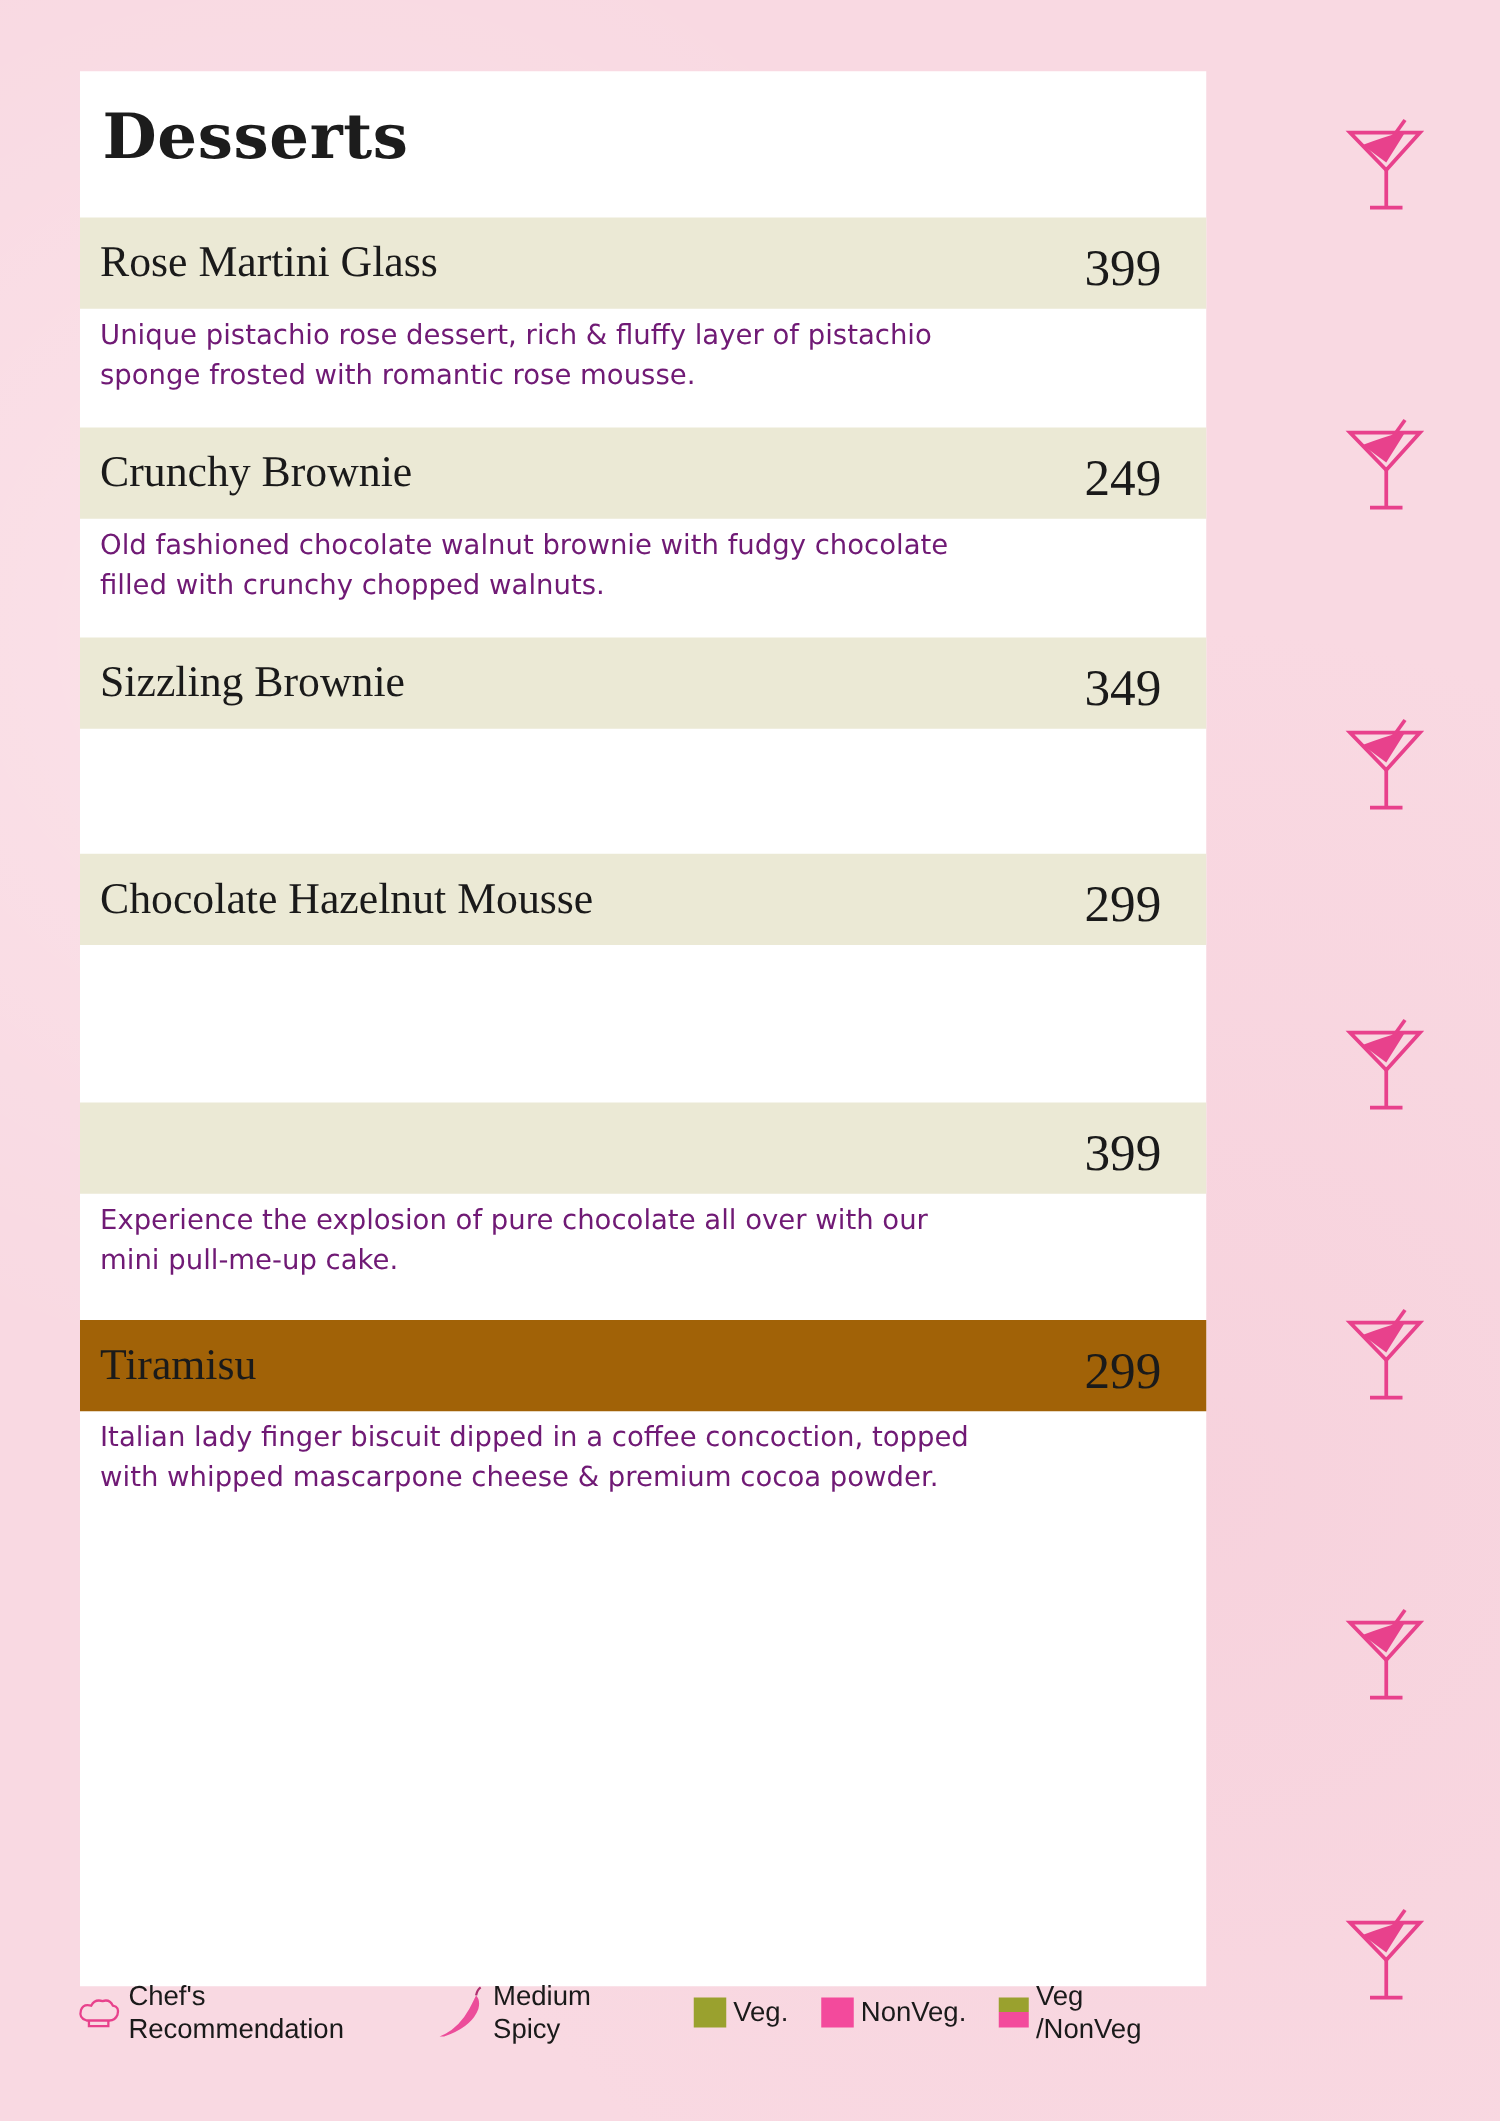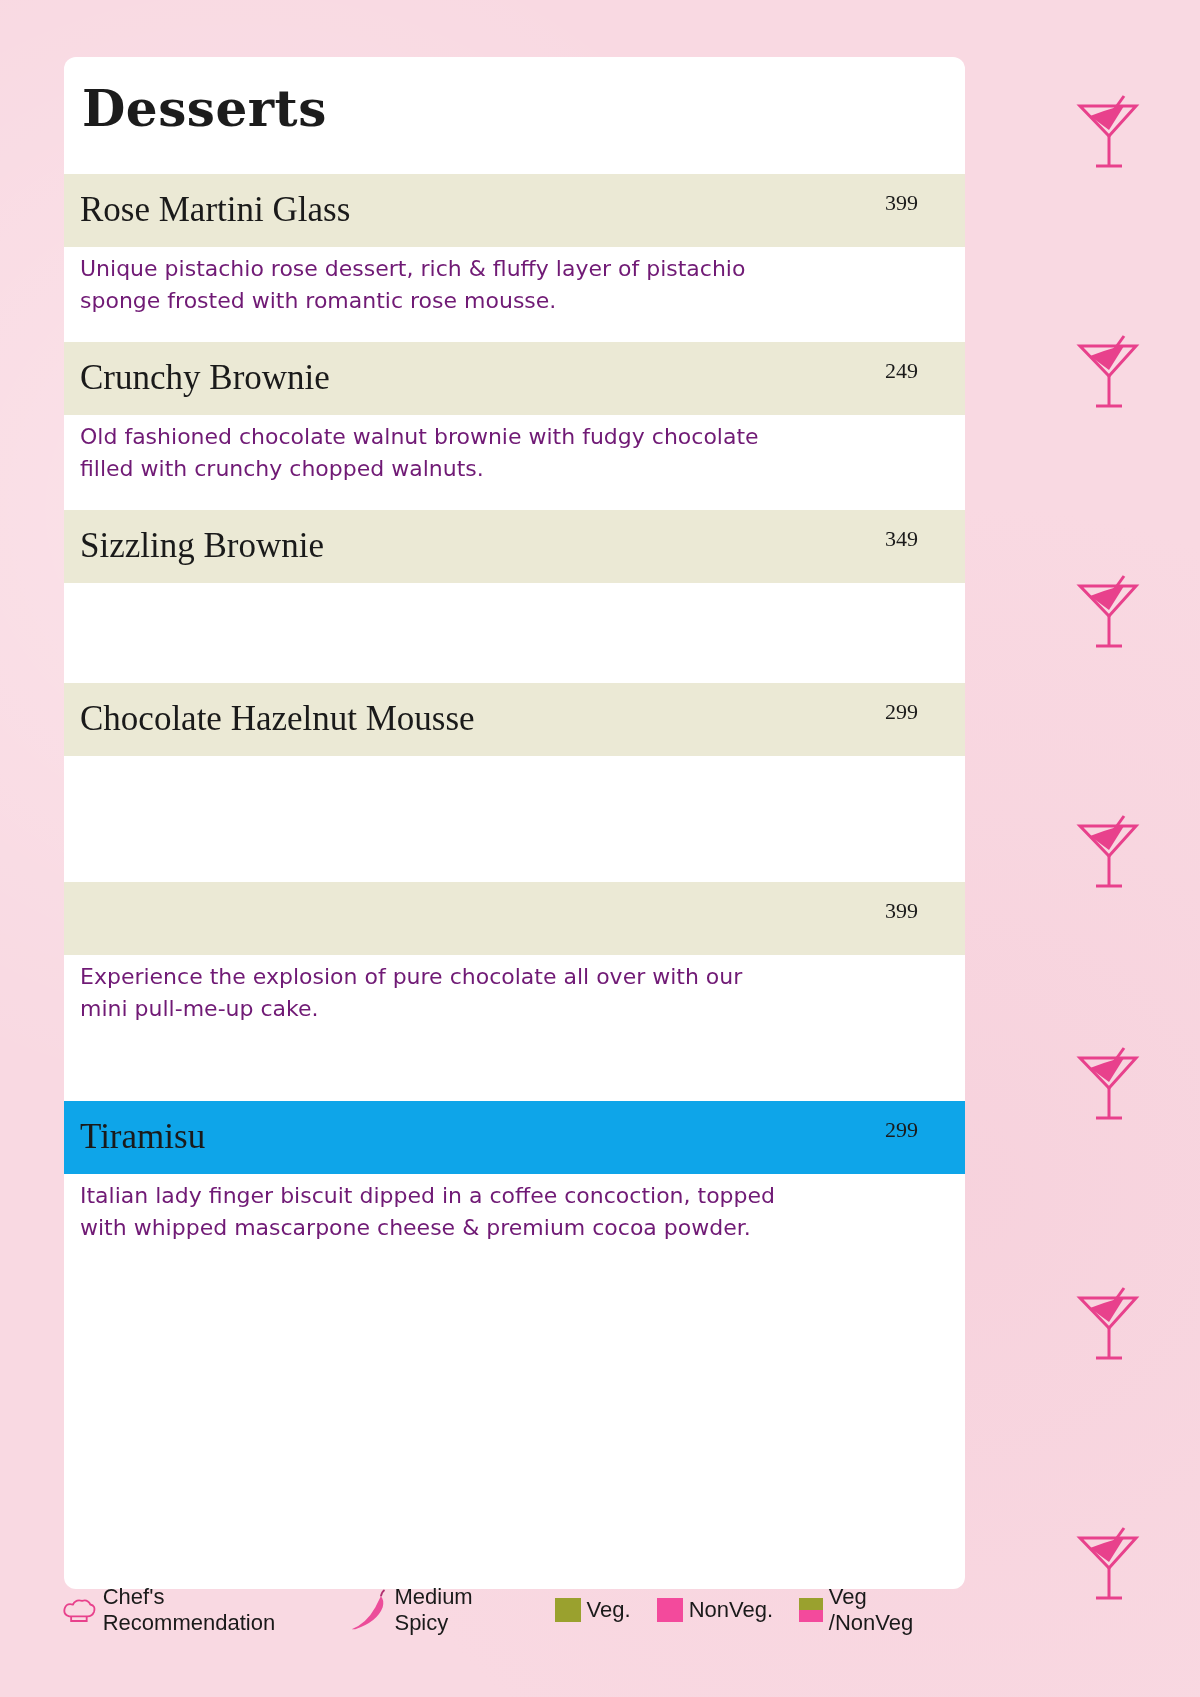--- a/index.html
+++ b/index.html
@@ -6,39 +6,38 @@
   body {
     width:1200px; height:1697px; position:relative; overflow:hidden;
     background:#f9d9e2;
     background-image: radial-gradient(circle at 20% 30%, rgba(255,255,255,0.25), transparent 40%),
                       radial-gradient(circle at 80% 70%, rgba(240,190,205,0.25), transparent 45%);
     font-family:"Liberation Serif", serif;
   }
   .panel {
     position:absolute; left:64px; top:57px; width:901px; height:1532px;
     background:#ffffff;
-    border-radius:12px;
   }
   .title {
     position:absolute; left:18px; top:22px;
     font-family:"DejaVu Serif", serif; font-weight:bold;
     font-size:50px; color:#1c1c1c; letter-spacing:0.5px;
   }
   .item { position:absolute; left:0; width:901px; }
   .item-head {
     height:73px; background:#ebe9d5; position:relative;padding-left:41px;
   }
-  .item-head.pink { background:#0ea5e9;margin-top:45px; }
+  .item-head.pink { background:#a16207; }
   .item-name {
     position:absolute; left:16px; top:16px;
     font-family:"Liberation Serif", serif; font-size:35px; color:#1a1a1a;
   }
   .item-price {
-    position:absolute; right:47px; top:16px;
-    font-family:"Liberation Serif", serif; font-size:22px; color:#1a1a1a;
+    position:absolute; right:36px; top:16px;
+    font-family:"Liberation Serif", serif; font-size:41px; color:#1a1a1a;
   }
   .item-desc {
     padding:6px 0 0 16px; width:700px;
     font-family:"DejaVu Sans", sans-serif; font-size:22px; line-height:32px; color:#701a75;
   }
   .martini { position:absolute; left:1076px; width:64px; height:76px; }
   .legend {
     position:absolute; top:1590px; left:62px; height:40px; width:910px;
     display:flex; align-items:center;
     font-family:Liberation Sans, sans-serif; font-size:22px; color:#1a1a1a;

